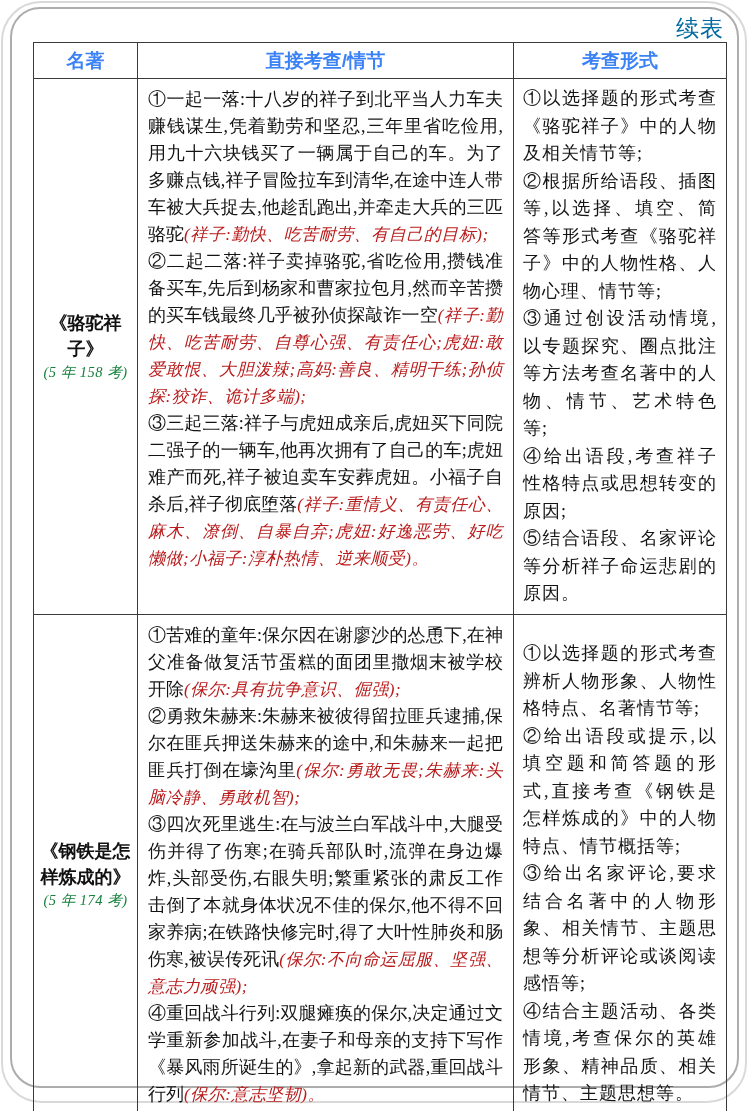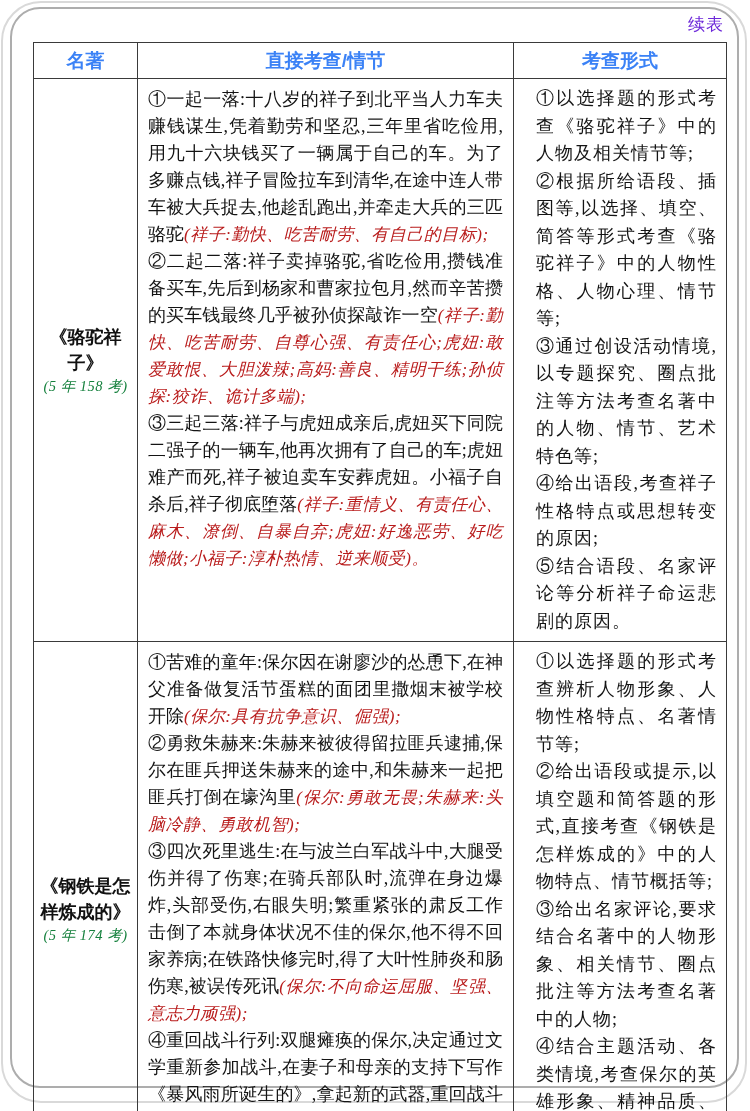--- a/index.html
+++ b/index.html
@@ -5,40 +5,40 @@
   * { margin:0; padding:0; box-sizing:border-box; }
   html,body { width:750px; height:1111px; background:#ffffff; overflow:hidden; position:relative;
               font-family:"Liberation Serif","DejaVu Serif",serif; color:#1c1c1c; }
 
   
   .frame-outer { position:absolute; left:1px; top:1px; width:746px; height:1102px;
                  border:2px solid #d9d9d9; border-radius:40px; }
   .frame-inner { position:absolute; left:10px; top:7px; width:729px; height:1081px;
                  border:2px solid #adadad; border-radius:30px; }
 
-  .continued { position:absolute; top:13px; right:26px; font-size:17px; letter-spacing:1px; color:#6d28d9; }
+  .continued { position:absolute; top:13px; right:26px; font-size:23px; letter-spacing:1px; color:#0369a1; }
 
   table.main { position:absolute; left:33px; top:42px; width:693px;
                border-collapse:collapse; table-layout:fixed; }
   col.c1 { width:104px; } col.c2 { width:376px; } col.c3 { width:213px; }
   td,th { border:1.5px solid #3a3a3a; }
 
   th { height:36px; font-family:"Liberation Sans","DejaVu Sans",sans-serif;
        font-weight:bold; font-size:19px; text-align:center; vertical-align:middle; color:#3b82f6; }
 
   td.cell-title { text-align:center; vertical-align:middle; padding:11px 6px; }
   .book-title { font-family:"Liberation Sans","DejaVu Sans",sans-serif; font-weight:bold;
                 font-size:18px; line-height:26px; color:#111; }
   .book-stat  { margin-top:1px; font-size:14.5px; font-style:italic; letter-spacing:0.5px; color:#15803d; }
 
   td.cell-plot { vertical-align:top; padding:7px 10px 6px 10px; }
   td.cell-exam { vertical-align:middle; padding:6px 9px; }
 
   .para { font-size:18px; line-height:27px; text-align:justify; color:#141414; }
-  .cell-exam .para { letter-spacing:1px; line-height:27.5px;margin-left:13px; }
+  .cell-exam .para { letter-spacing:1px; line-height:27.5px; }
   .kai { font-style:italic; font-size:17px; letter-spacing:0.5px; color:#b91c1c; }
 
   .row1 td { height:487px; }
   .row2 td { height:520px; }
 </style>
 </head>
 <body>
 
 <div class="frame-outer"></div>
 <div class="frame-inner"></div>
@@ -84,18 +84,18 @@
       </td>
       <td class="cell-plot">
           <div class="para"><span>①苦难的童年:保尔因在谢廖沙的怂恿下,在神父准备做复活节蛋糕的面团里撒烟末被学校开除</span><span class="kai">(保尔:具有抗争意识、倔强);</span></div>
           <div class="para"><span>②勇救朱赫来:朱赫来被彼得留拉匪兵逮捕,保尔在匪兵押送朱赫来的途中,和朱赫来一起把匪兵打倒在壕沟里</span><span class="kai">(保尔:勇敢无畏;朱赫来:头脑冷静、勇敢机智);</span></div>
           <div class="para"><span>③四次死里逃生:在与波兰白军战斗中,大腿受伤并得了伤寒;在骑兵部队时,流弹在身边爆炸,头部受伤,右眼失明;繁重紧张的肃反工作击倒了本就身体状况不佳的保尔,他不得不回家养病;在铁路快修完时,得了大叶性肺炎和肠伤寒,被误传死讯</span><span class="kai">(保尔:不向命运屈服、坚强、意志力顽强);</span></div>
           <div class="para"><span>④重回战斗行列:双腿瘫痪的保尔,决定通过文学重新参加战斗,在妻子和母亲的支持下写作《暴风雨所诞生的》,拿起新的武器,重回战斗行列</span><span class="kai">(保尔:意志坚韧)。</span></div>
         </td>
       <td class="cell-exam">
           <div class="para"><span>①以选择题的形式考查辨析人物形象、人物性格特点、名著情节等;</span></div>
           <div class="para"><span>②给出语段或提示,以填空题和简答题的形式,直接考查《钢铁是怎样炼成的》中的人物特点、情节概括等;</span></div>
-          <div class="para"><span>③给出名家评论,要求结合名著中的人物形象、相关情节、圈点批注等方法考查名著中的人物;</span></div>
+          <div class="para"><span>③给出名家评论,要求结合名著中的人物形象、相关情节、主题思想等分析评论或谈阅读感悟等;</span></div>
           <div class="para"><span>④结合主题活动、各类情境,考查保尔的英雄形象、精神品质、相关情节、主题思想等。</span></div>
         </td>
     </tr>
   </tbody>
 </table>
 
 </body></html>

